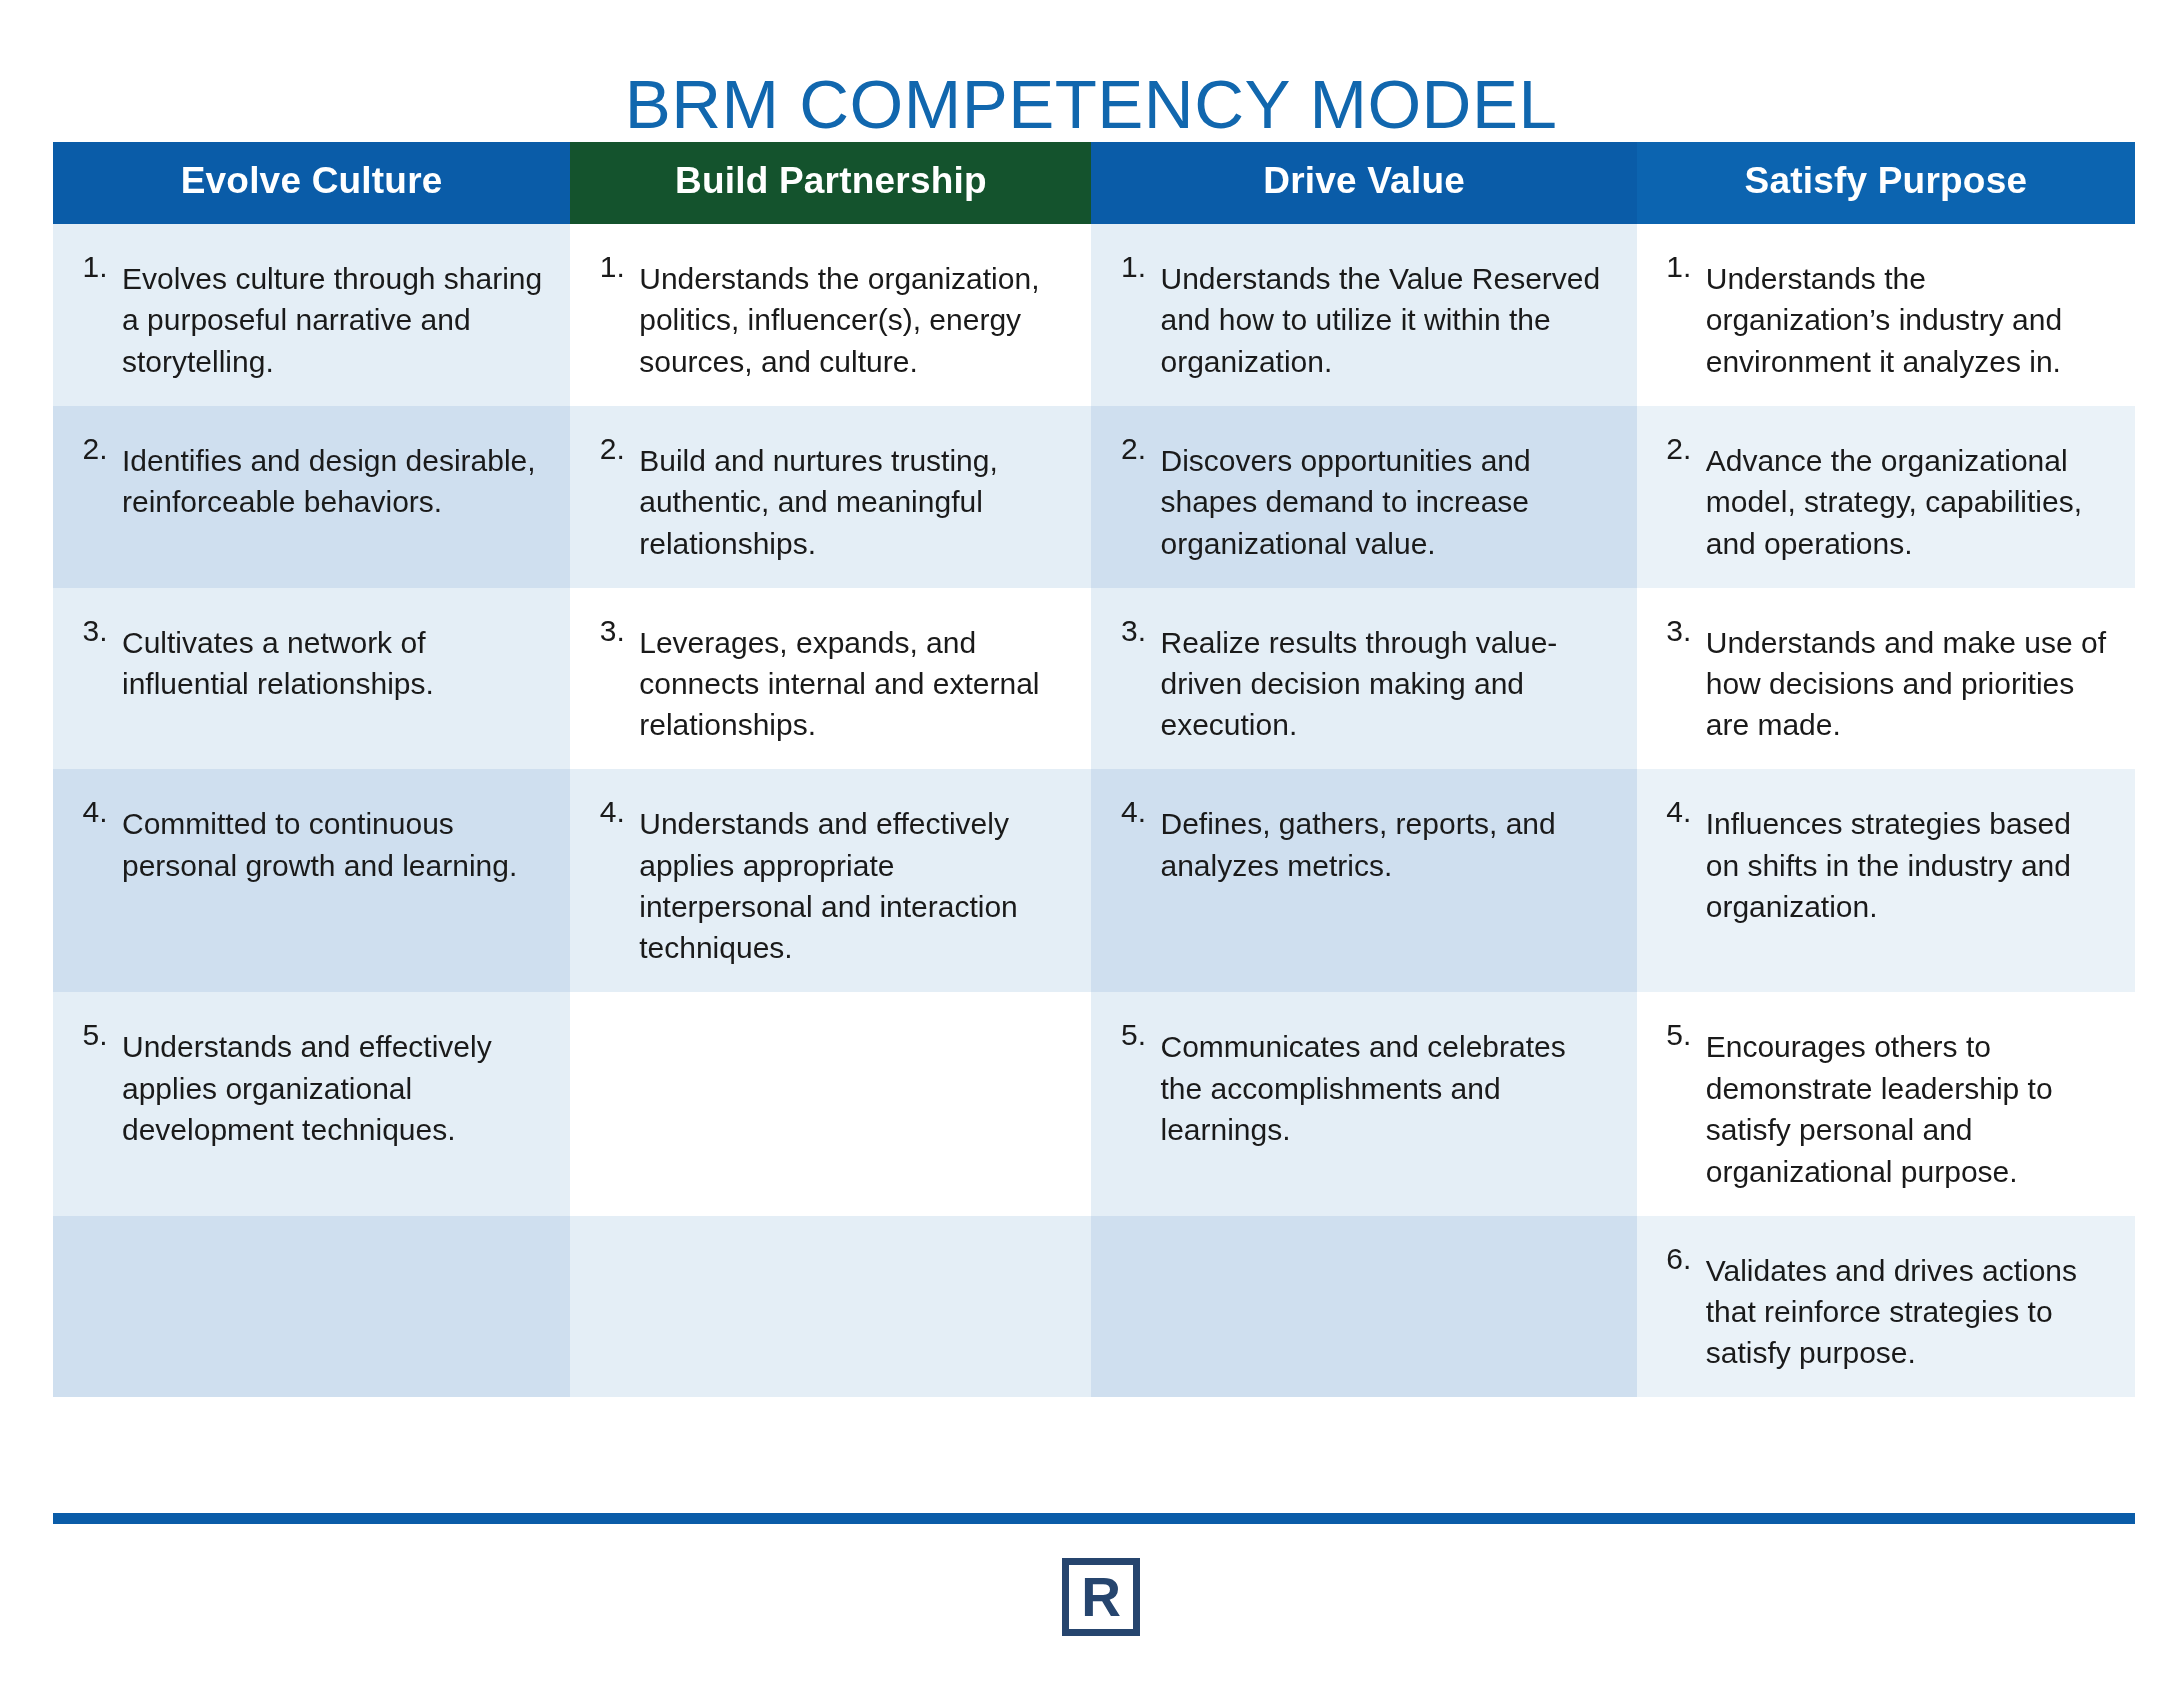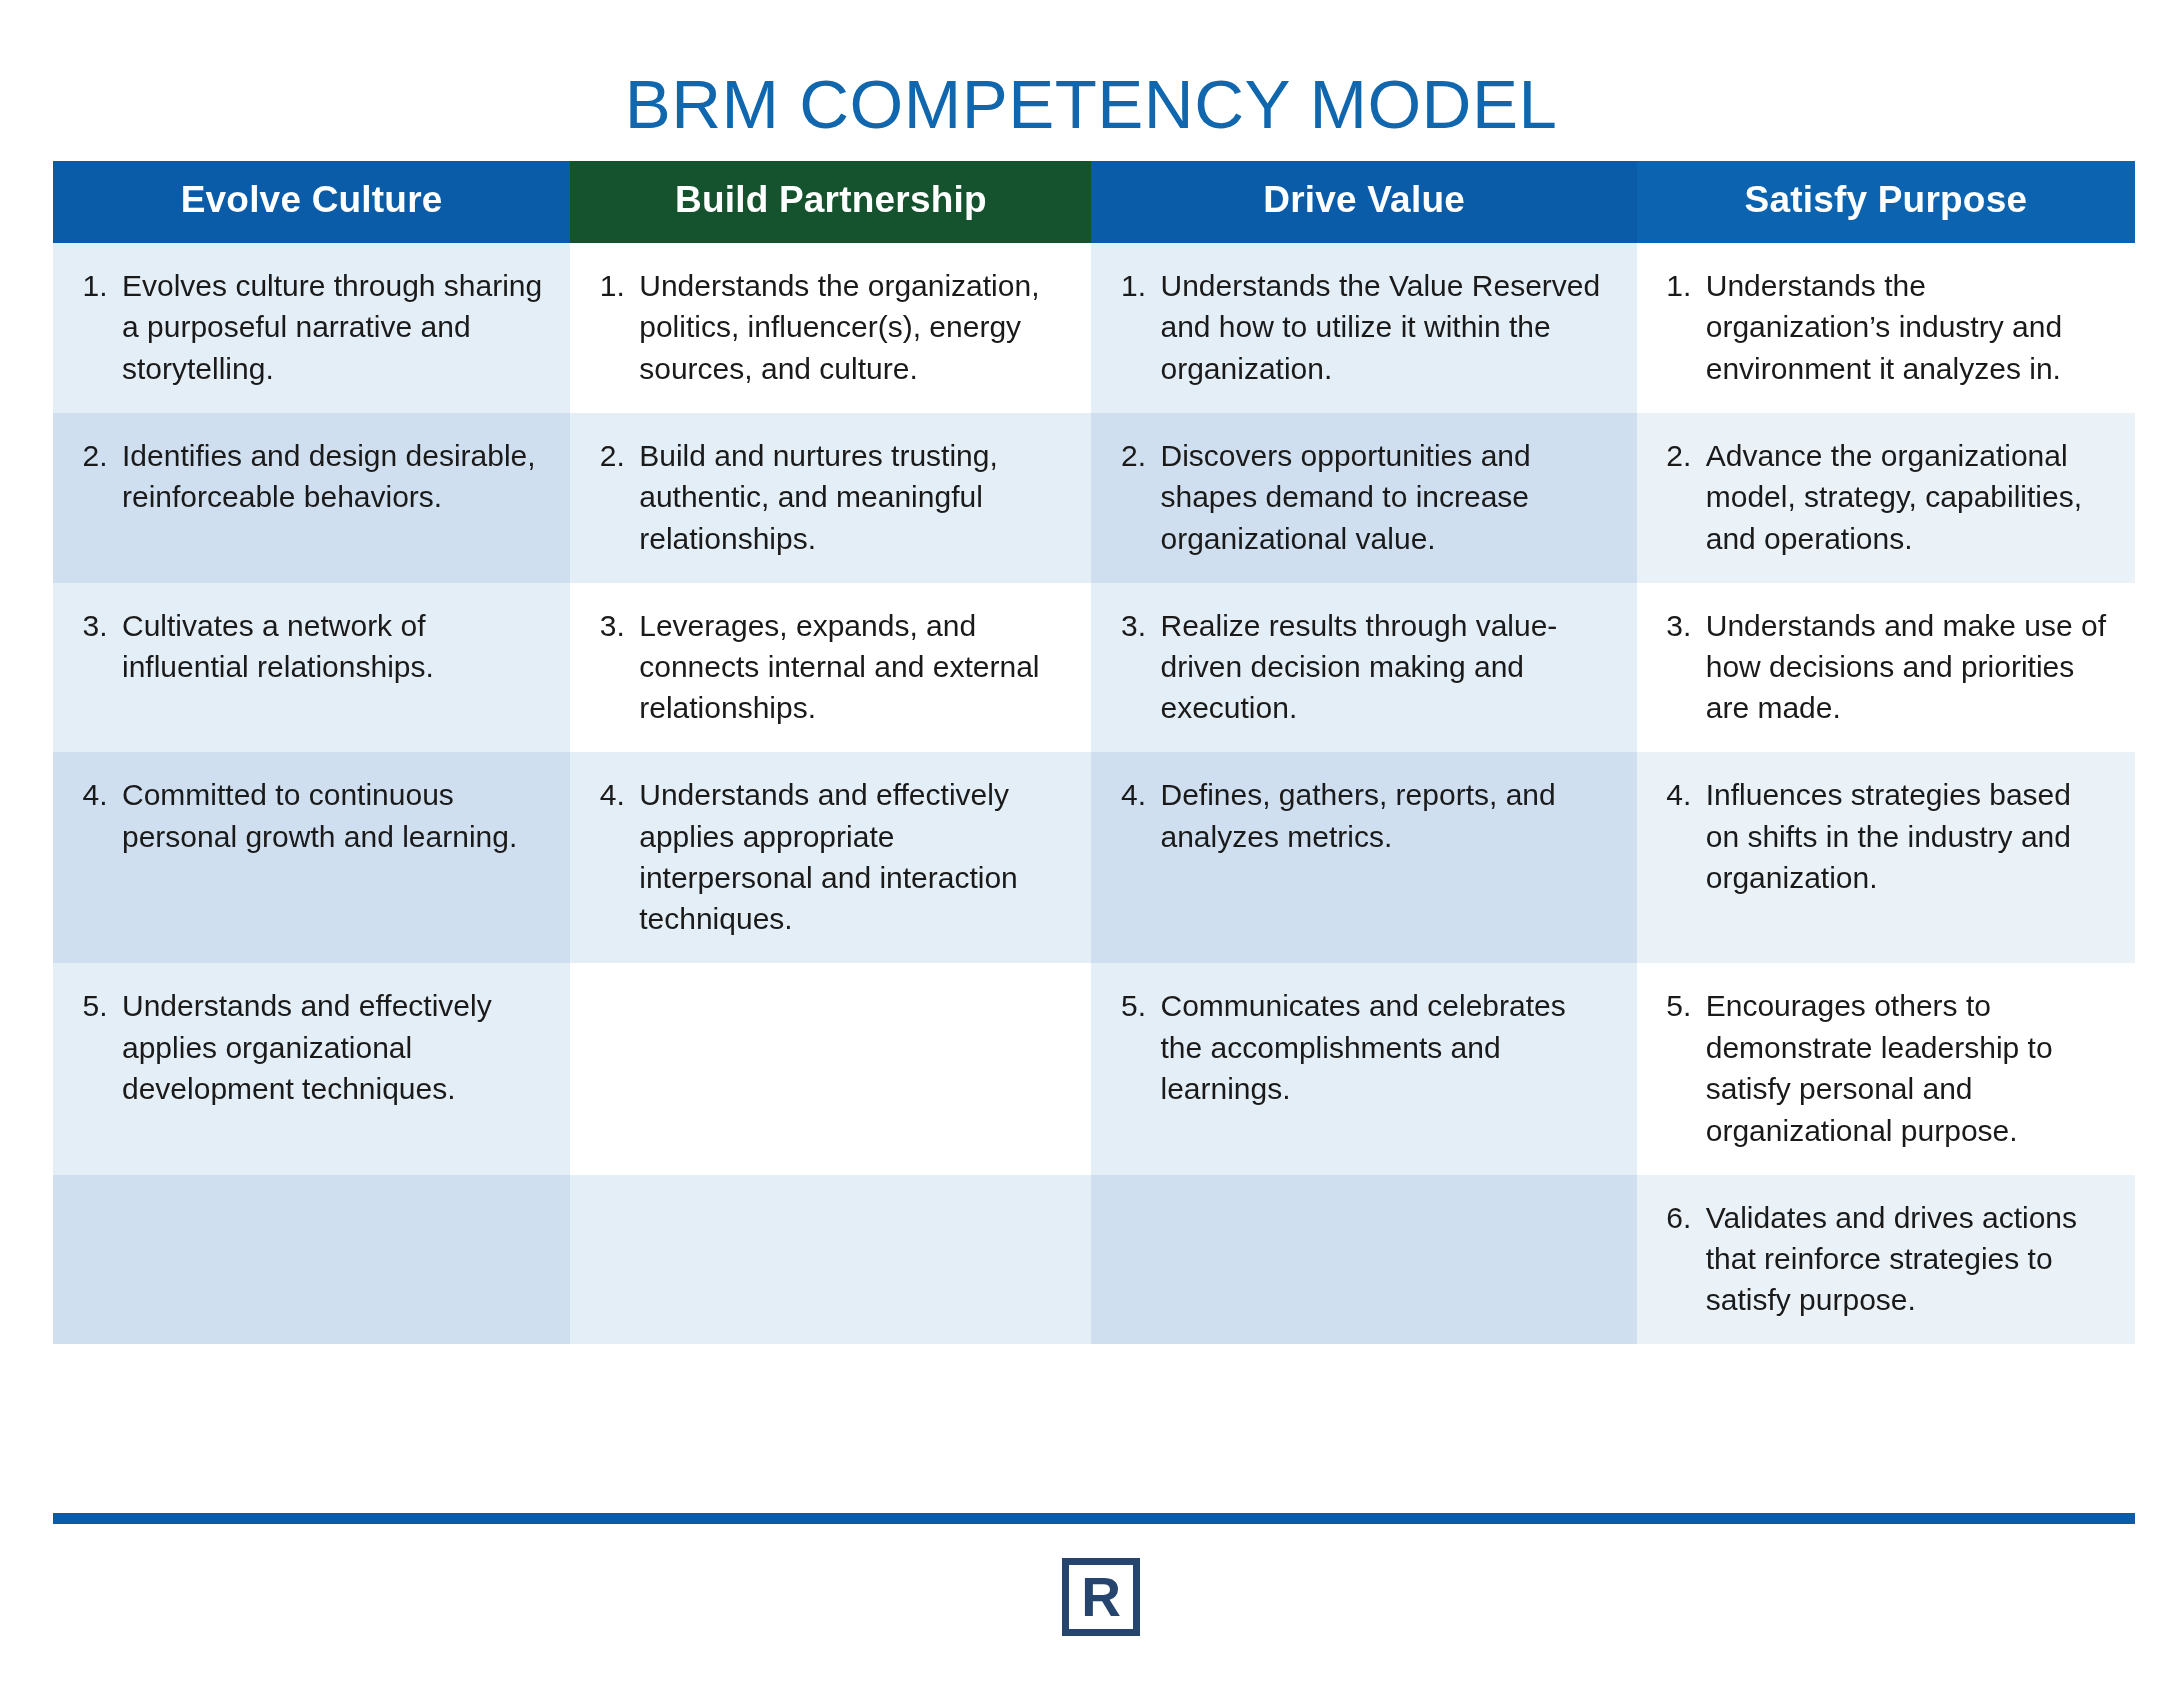--- a/index.html
+++ b/index.html
@@ -26,21 +26,21 @@
     letter-spacing: 0.5px;
     padding-top: 23.6px;
     line-height: 1.0;
     white-space: nowrap;
   }
 
   
   .table-wrap {
     position: absolute;
     left: 53px;
-    top: 161px;
+    top: 142px;
     width: 2082px;
   }
   table.grid {
     border-collapse: collapse;
     width: 2082px;
     table-layout: fixed;
   }
   table.grid col.c0 { width: 517px; }
   table.grid col.c1 { width: 521px; }
   table.grid col.c2 { width: 545px; }
@@ -89,20 +89,21 @@
   }
   .item .num {
     flex: 0 0 auto;
     width: 51px;
     text-align: right;
     padding-right: 14.5px;
     white-space: nowrap;
   }
   .item .txt {
     flex: 1 1 auto;
+    margin-top: 12px;
   }
   .item.empty { min-height: 9px; }
 
   
   tr.r0 .cell-inner { min-height: 156px; }
   tr.r1 .cell-inner { min-height: 153px; }
   tr.r2 .cell-inner { min-height: 122px; }
   tr.r3 .cell-inner { min-height: 147px; }
   tr.r4 .cell-inner { min-height: 151px; }
   tr.r5 .cell-inner { min-height: 135px; }

